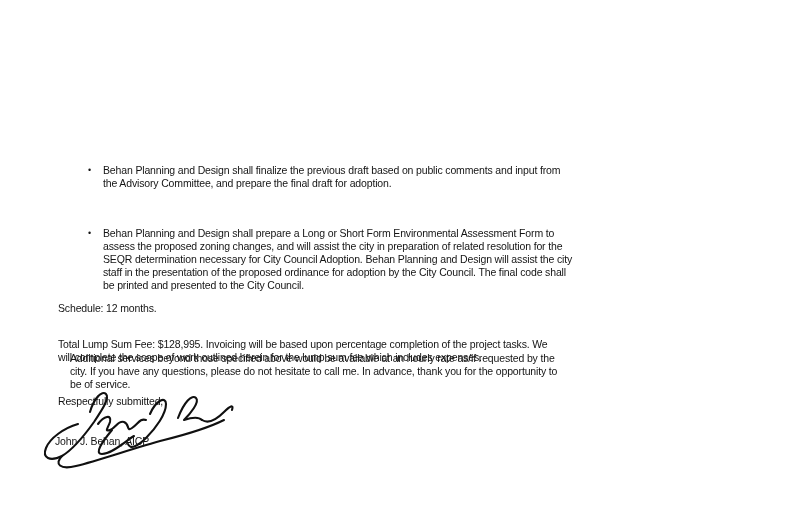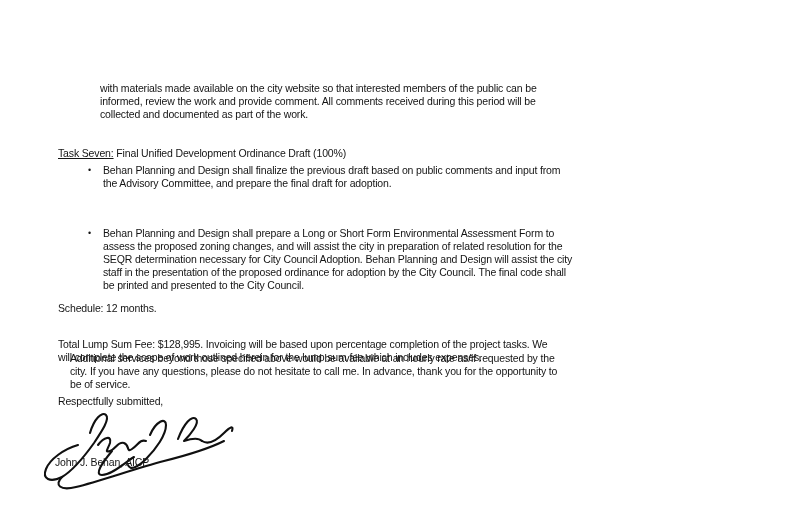--- a/index.html
+++ b/index.html
@@ -23,34 +23,30 @@
   .abs { position: absolute; }
   .para { white-space: nowrap; }
   .heading-underline { text-decoration: underline; }
   .bullet-row { display: flex; }
   .bullet-glyph {
     width: 15px;
     flex: 0 0 15px;
     font-size: 9px;
     line-height: 13px;
   }
-  .sig-wrap { position: absolute; left: 38px; top: 405px; width: 200px; height: 90px; }
+  .sig-wrap { position: absolute; left: 38px; top: 384px; width: 200px; height: 90px; }
   .sig-svg { position: absolute; left: 0; top: 0; }
   .typed-name { position: absolute; left: 17px; top: 51px; white-space: nowrap; }
 </style>
 </head>
 <body>
 
 <div class="page">
 
-  <div class="abs para" style="left:100px; top:82px;">with materials made available on the city website so that interested members of the public can be<br>informed, review the work and provide comment. All comments received during this period will be<br>collected and documented as part of the work.</div>
 
-  <div class="abs para" style="left:58px; top:147px;">
-    <span class="heading-underline">Task Seven:</span><span> Final Unified Development Ordinance Draft (100%)</span>
-  </div>
 
   <div class="abs bullet-row" style="left:88px; top:164px;">
     <span class="bullet-glyph">•</span>
     <div class="para">Behan Planning and Design shall finalize the previous draft based on public comments and input from<br>the Advisory Committee, and prepare the final draft for adoption.</div>
   </div>
 
 
   <div class="abs bullet-row" style="left:88px; top:227px;">
     <span class="bullet-glyph">•</span>
     <div class="para">Behan Planning and Design shall prepare a Long or Short Form Environmental Assessment Form to<br>assess the proposed zoning changes, and will assist the city in preparation of related resolution for the<br>SEQR determination necessary for City Council Adoption.  Behan Planning and Design will assist the city<br>staff in the presentation of the proposed ordinance for adoption by the City Council. The final code shall<br>be printed and presented to the City Council.</div>

